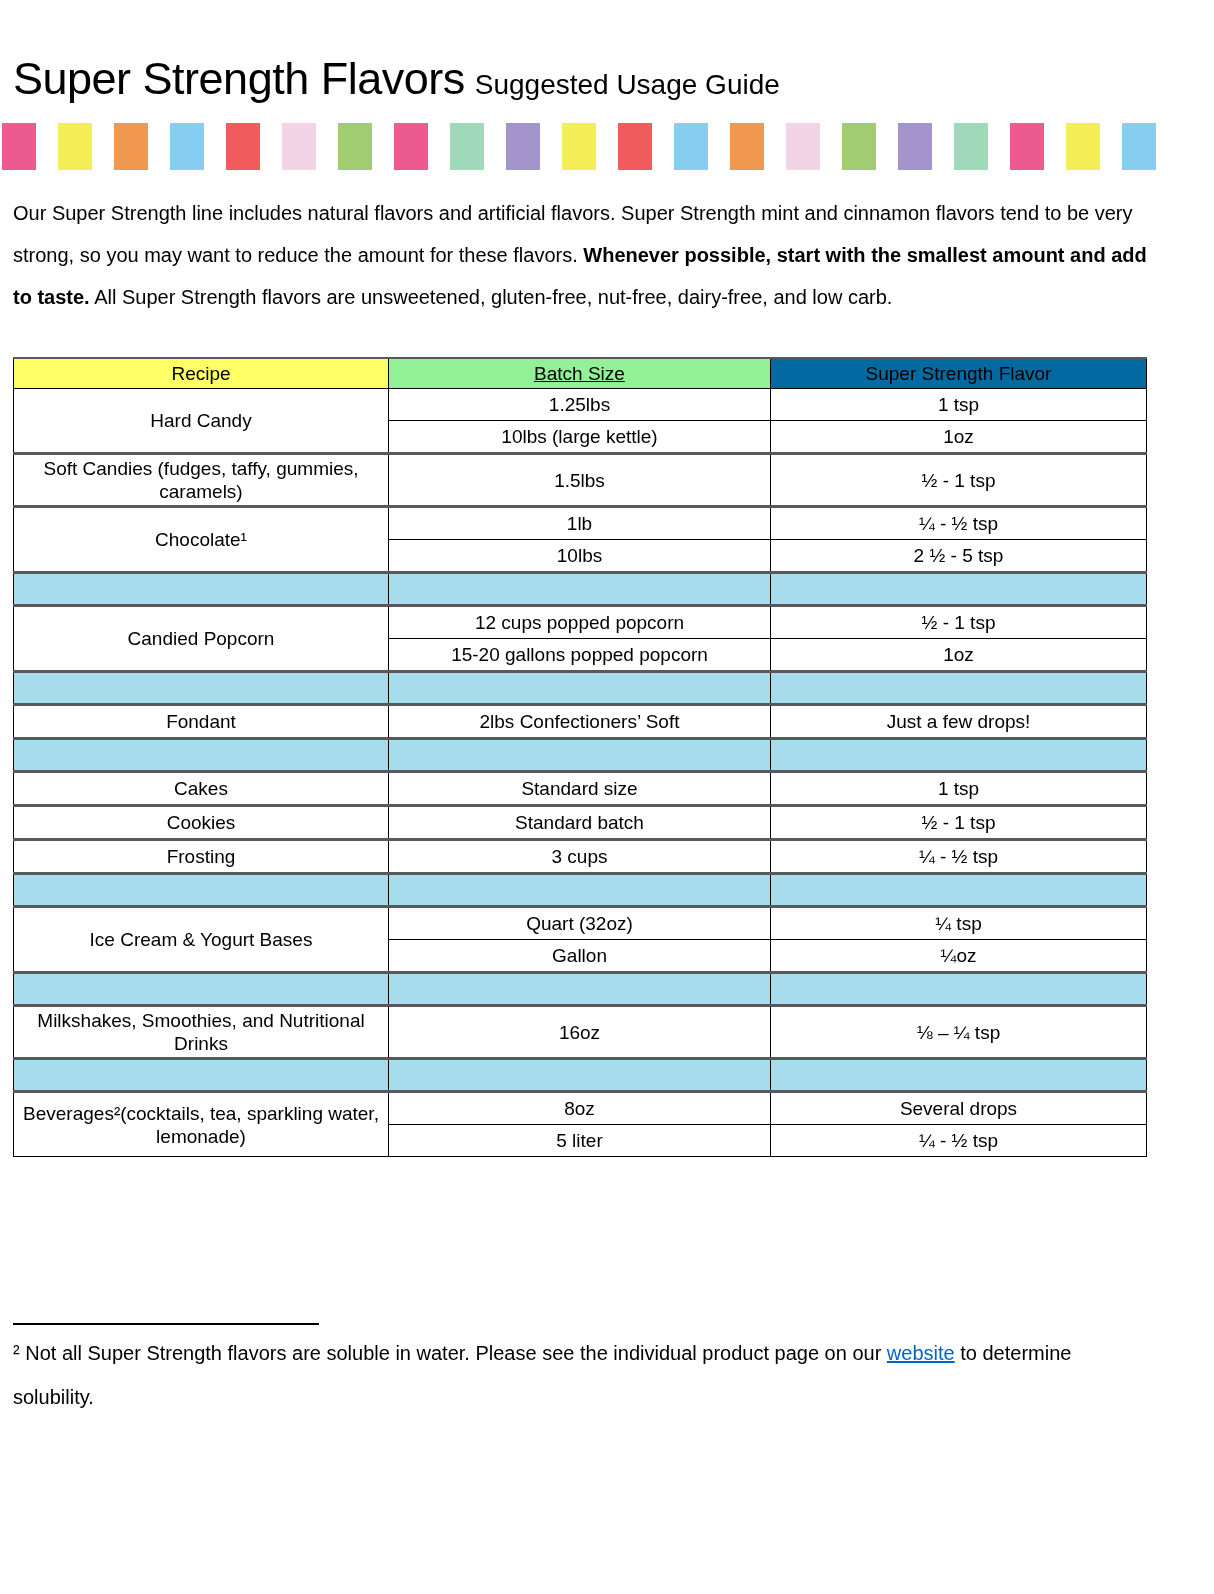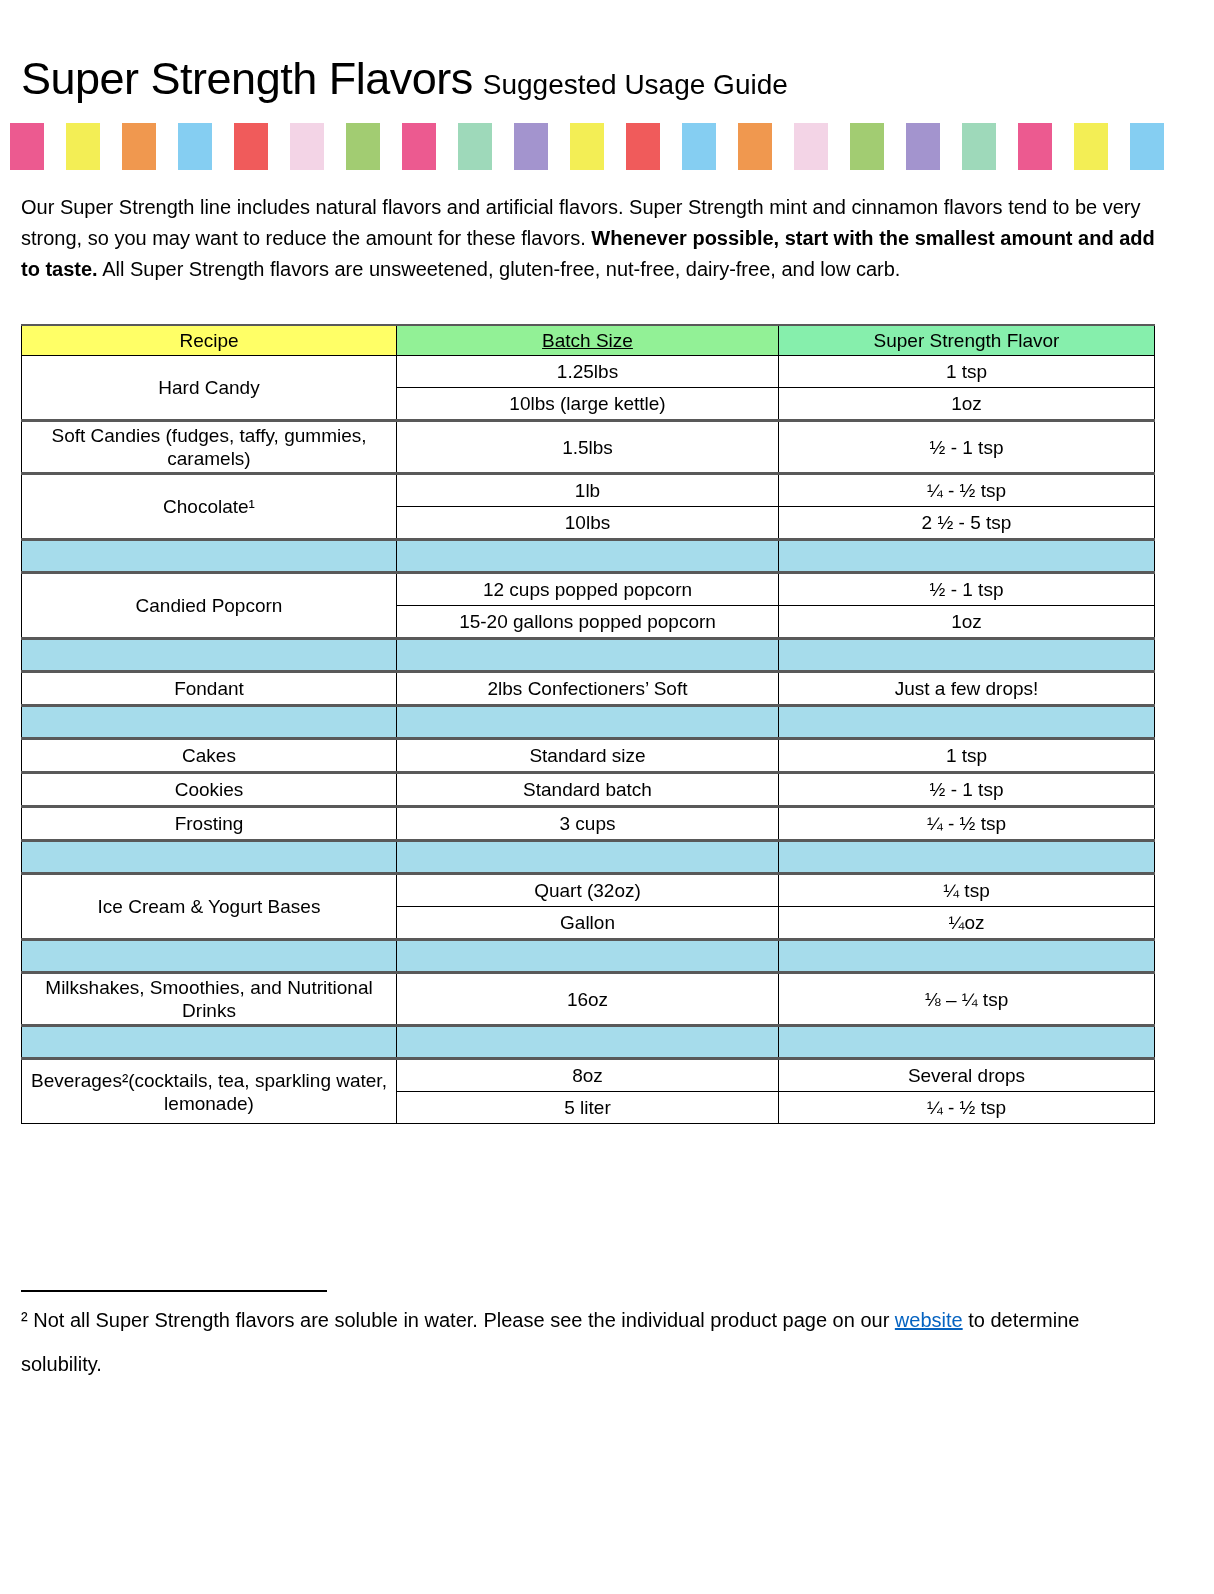--- a/index.html
+++ b/index.html
@@ -7,21 +7,21 @@
     padding: 0;
     background: #ffffff;
     font-family: "Liberation Sans", sans-serif;
     color: #000000;
   }
   .page {
     position: relative;
     width: 1214px;
     height: 1594px;
     box-sizing: border-box;
-    padding: 56px 33px 0 21px;
+    padding: 56px 33px 0 13px;
     overflow: hidden;
     background: #ffffff;
   }
   
   .title-line { white-space: nowrap; line-height: 1; }
   .title {
     font-size: 45px;
     font-weight: 500;
     letter-spacing: -0.5px;
   }
@@ -36,21 +36,21 @@
     gap: 22px;
     margin: 22px 0 0 -11px;
     width: 1214px;
     overflow: hidden;
   }
   .stripe-square { width: 34px; height: 47px; flex: 0 0 34px; }
   
   .intro {
     margin-top: 22px;
     font-size: 20px;
-    line-height: 31px;
+    line-height: 42px;
     width: 1140px;
   }
   .intro .bold { font-weight: bold; }
   
   table.usage {
     border-collapse: collapse;
     margin-top: 39px;
     width: 1133px;
     table-layout: fixed;
     font-size: 19px;
@@ -130,21 +130,21 @@
   <table class="usage">
     <colgroup>
       <col style="width:375px">
       <col style="width:382px">
       <col style="width:376px">
     </colgroup>
     <thead>
       <tr>
         <th style="background: rgb(255, 255, 102);">Recipe</th>
         <th style="background: rgb(146, 241, 150); text-decoration: underline;">Batch Size</th>
-        <th style="background: #86efac;">Super Strength Flavor</th>
+        <th style="background: #0369a1;">Super Strength Flavor</th>
       </tr>
     </thead>
     <tbody>
         <tr>
           <td rowspan="2">Hard Candy</td>
           <td>1.25lbs</td>
           <td>1 tsp</td>
         </tr>
         <tr>
           <td>10lbs (large kettle)</td>

